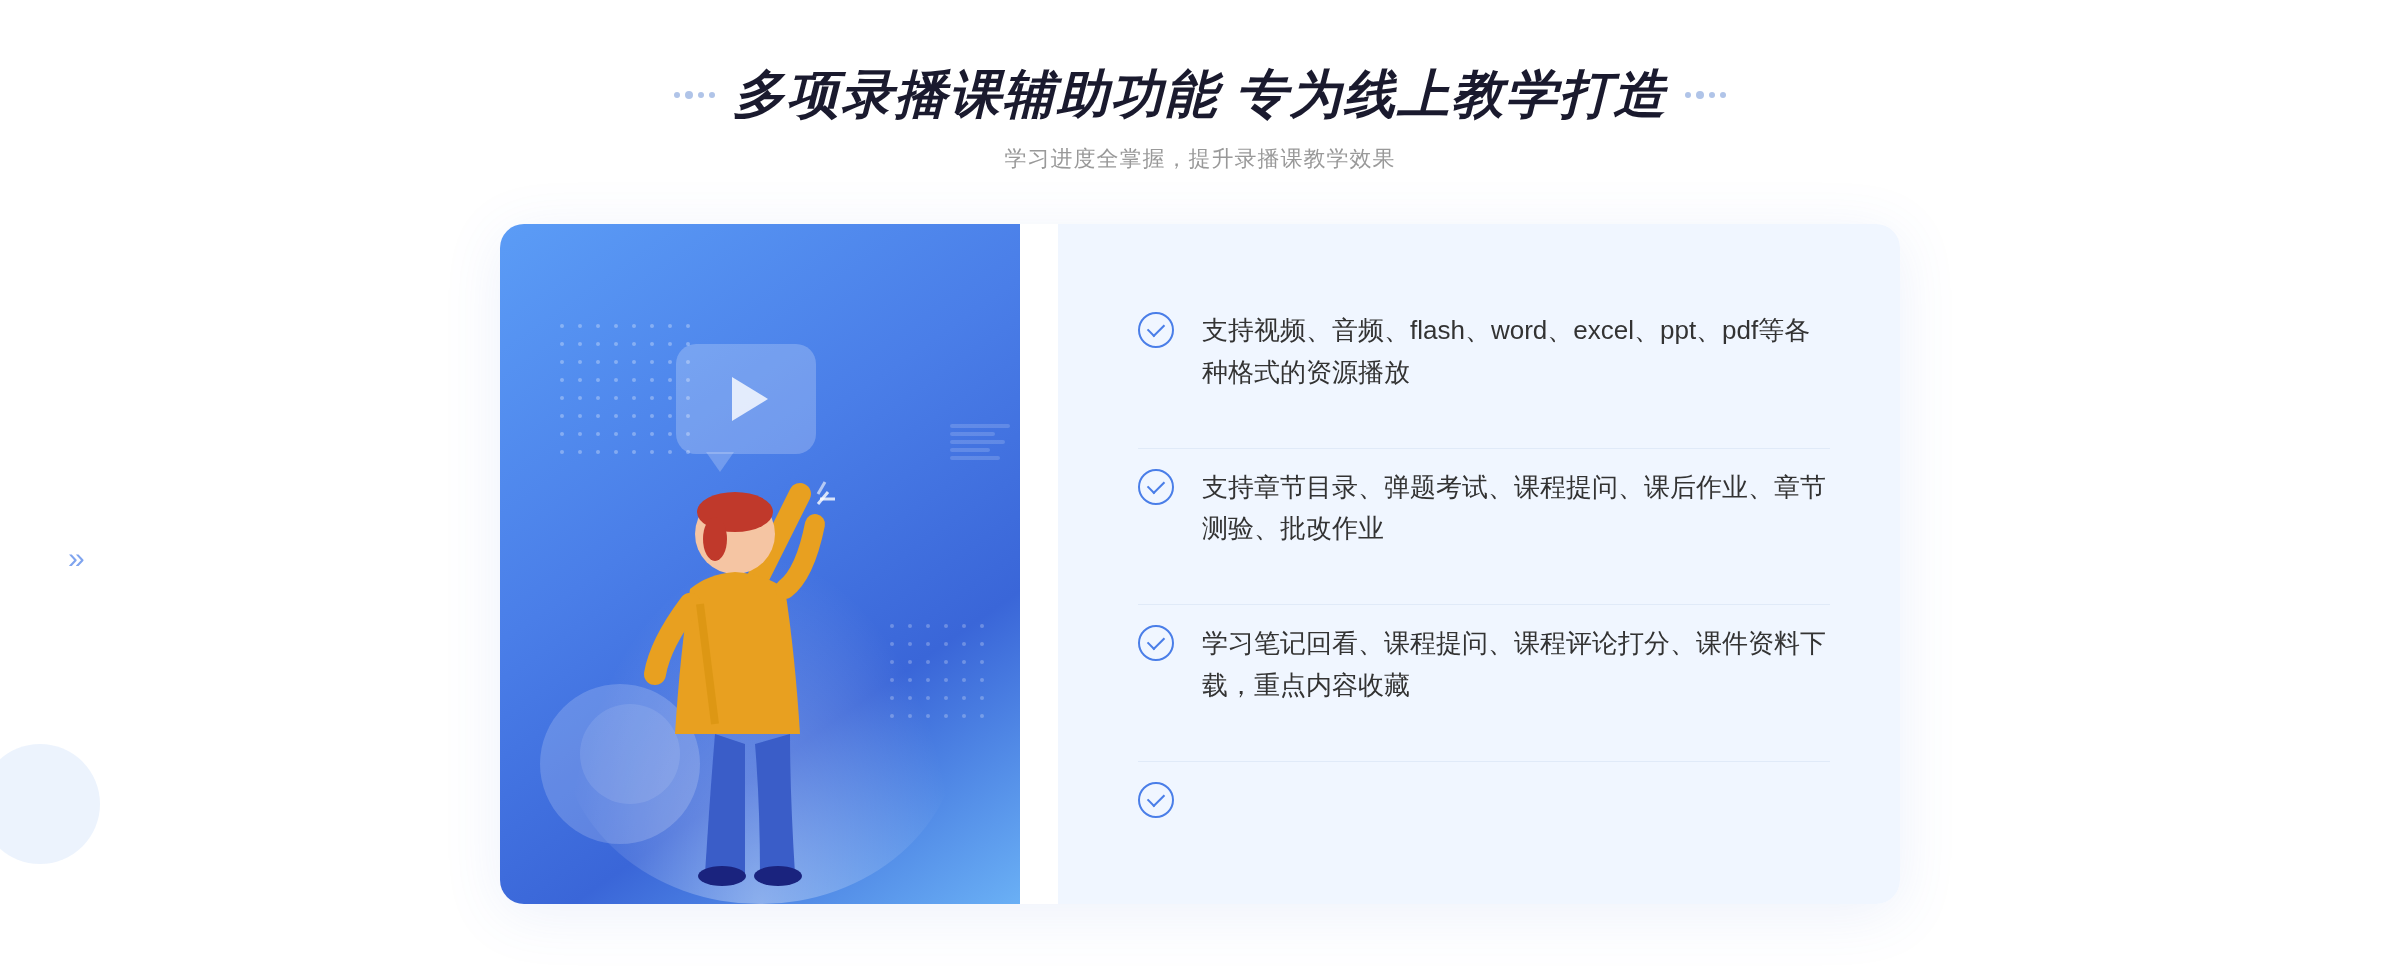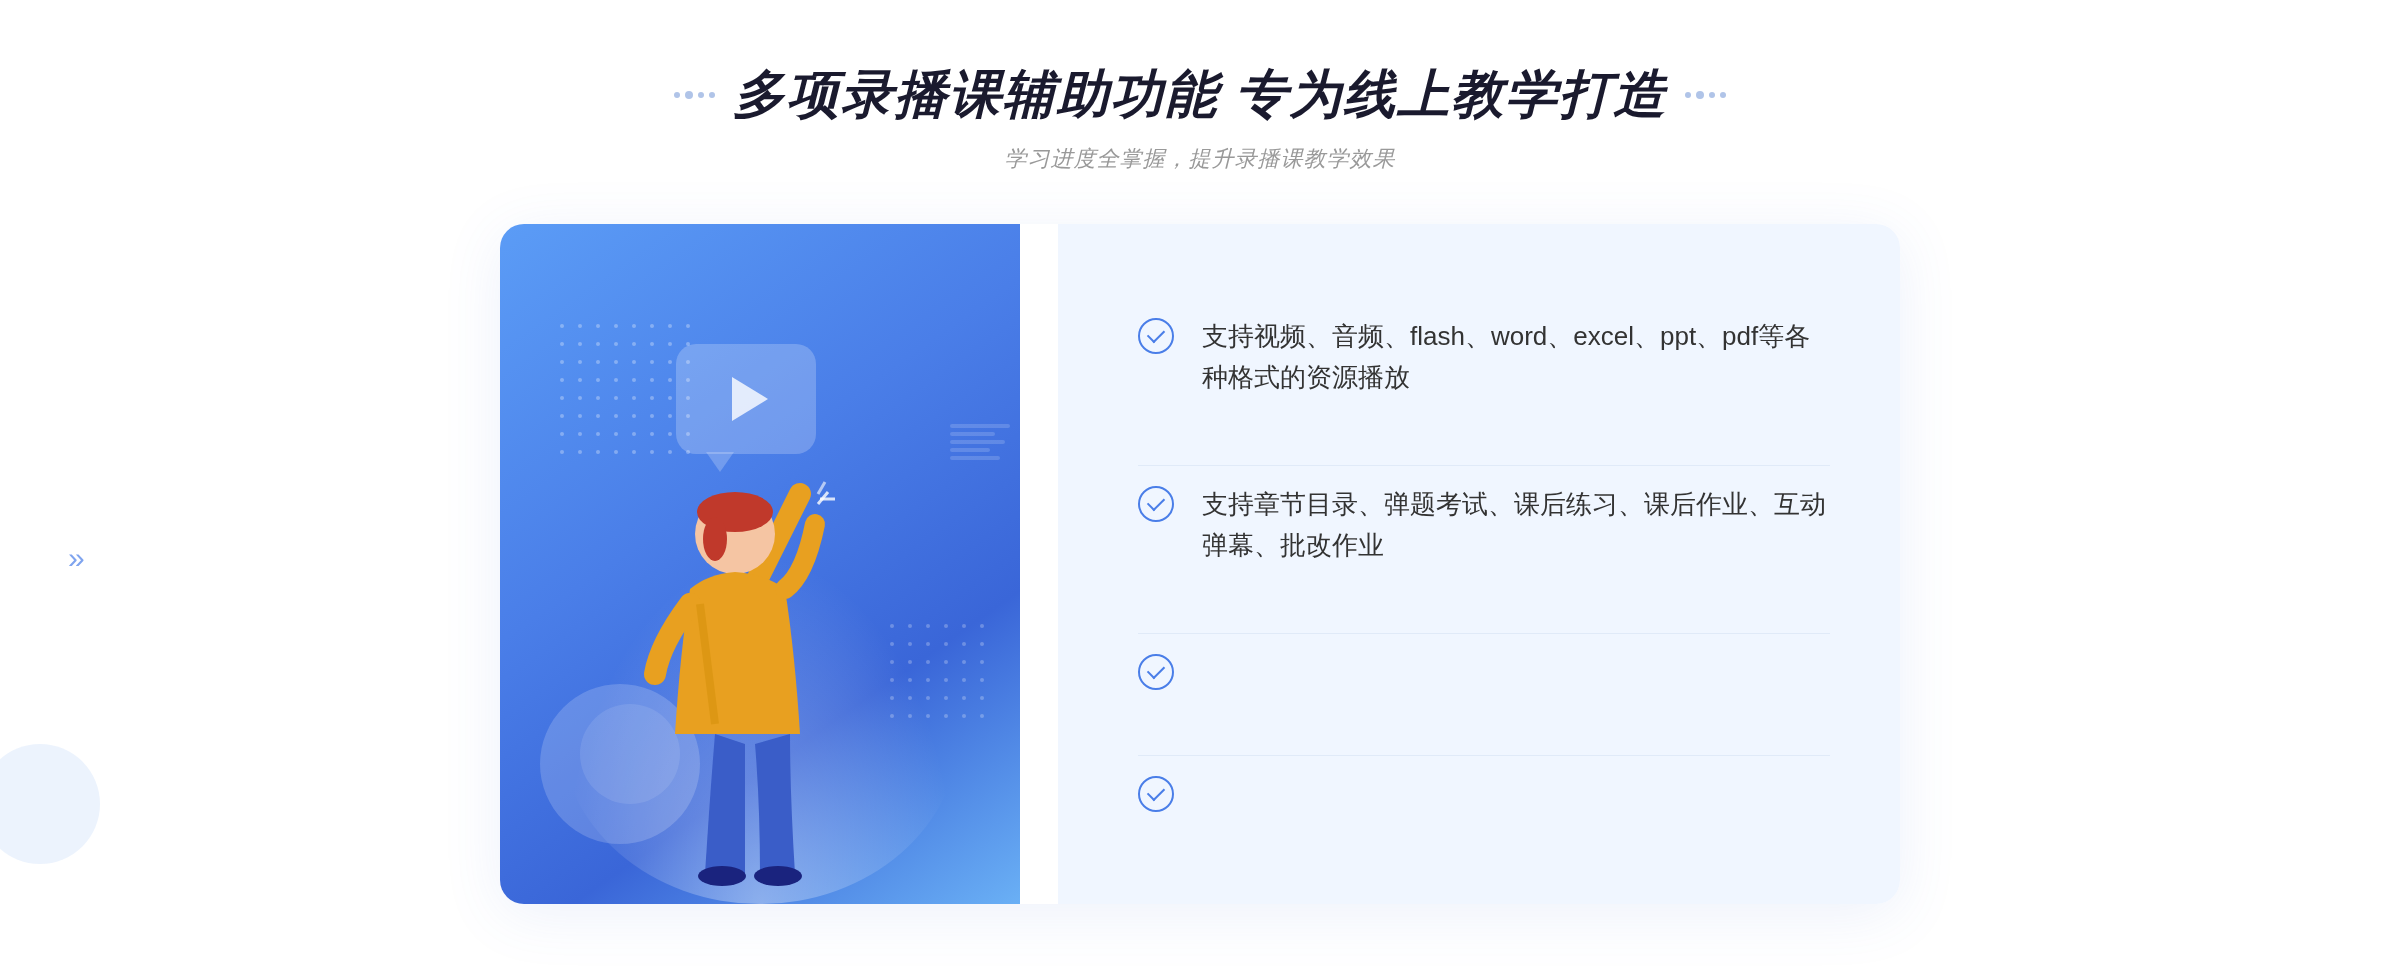--- a/index.html
+++ b/index.html
@@ -66,21 +66,20 @@
       font-weight: 700;
       color: #1a1a2e;
       letter-spacing: 2px;
     }
 
     .subtitle {
       font-size: 22px;
       color: #999;
       letter-spacing: 1px;
       font-weight: 400;
-      font-style: italic;
     }
 
     .content-area {
       display: flex;
       align-items: stretch;
       width: 1400px;
       min-height: 680px;
       background: #fff;
       border-radius: 24px;
       box-shadow: 0 10px 60px rgba(80, 120, 220, 0.10);
@@ -484,27 +483,28 @@
         <div class="check-icon">
           <div class="check-mark"></div>
         </div>
         <span class="feature-text">支持视频、音频、flash、word、excel、ppt、pdf等各种格式的资源播放</span>
       </div>
 
       <div class="feature-item">
         <div class="check-icon">
           <div class="check-mark"></div>
         </div>
-        <span class="feature-text">支持章节目录、弹题考试、课后练习、课后作业、互动弹幕、批改作业</span>
+        <span class="feature-text">支持章节目录、弹题考试、课程提问、课后作业、章节测验、批改作业</span>
       </div>
 
       <div class="feature-item">
         <div class="check-icon">
           <div class="check-mark"></div>
         </div>
+        <span class="feature-text">学习笔记回看、课程提问、课程评论打分、课件资料下载，重点内容收藏</span>
       </div>
 
       <div class="feature-item">
         <div class="check-icon">
           <div class="check-mark"></div>
         </div>
       </div>
 
     </div>
 

